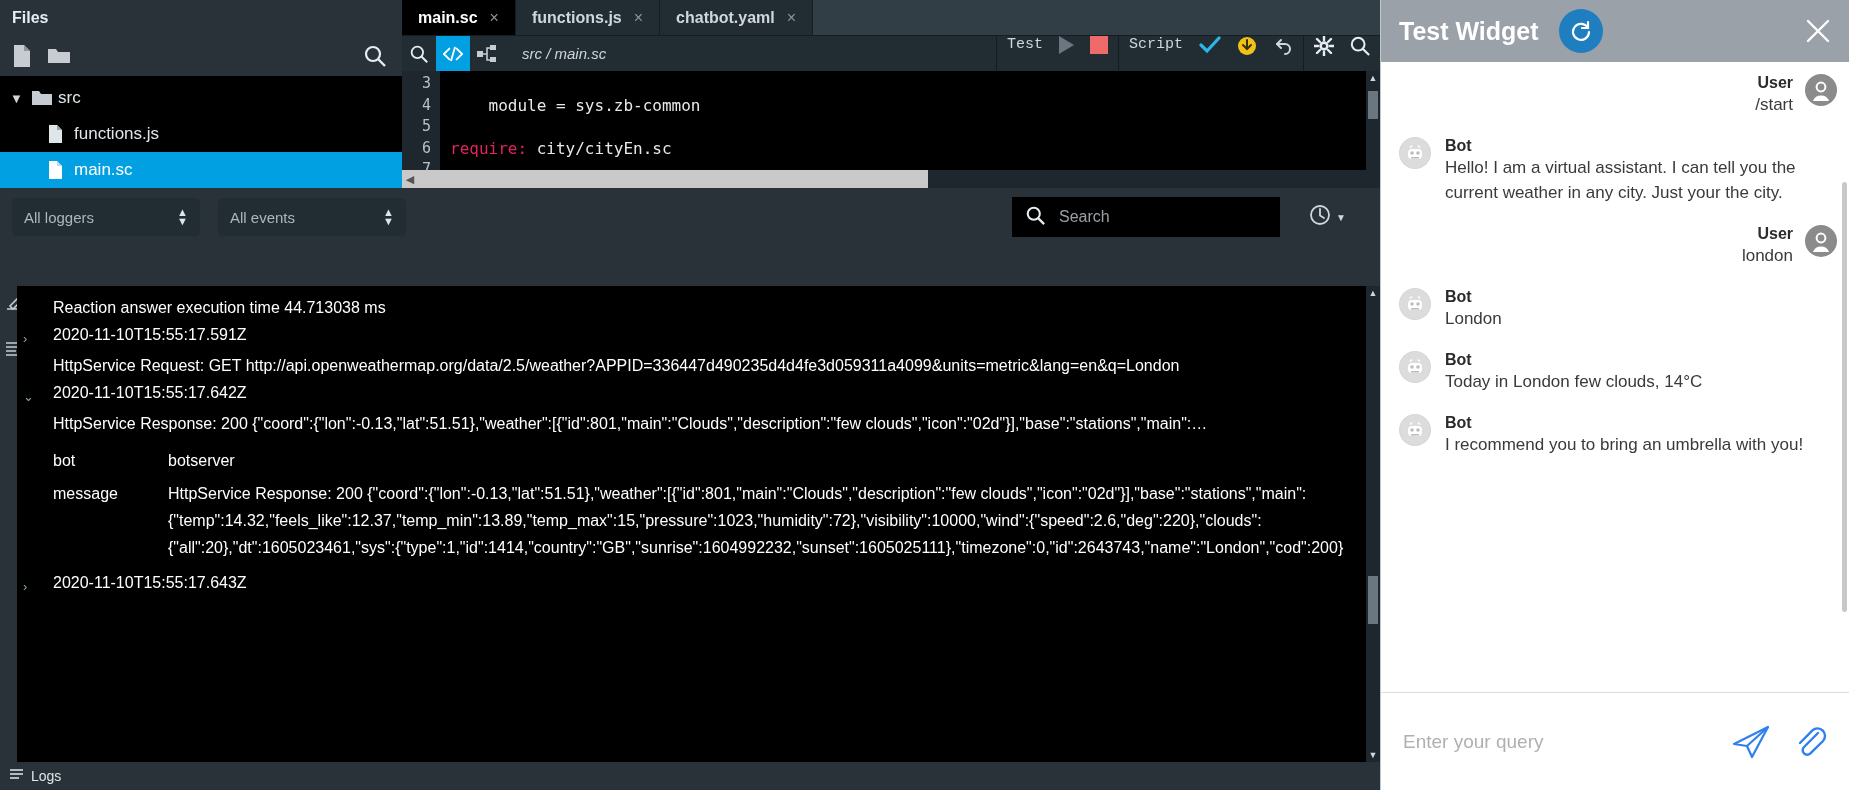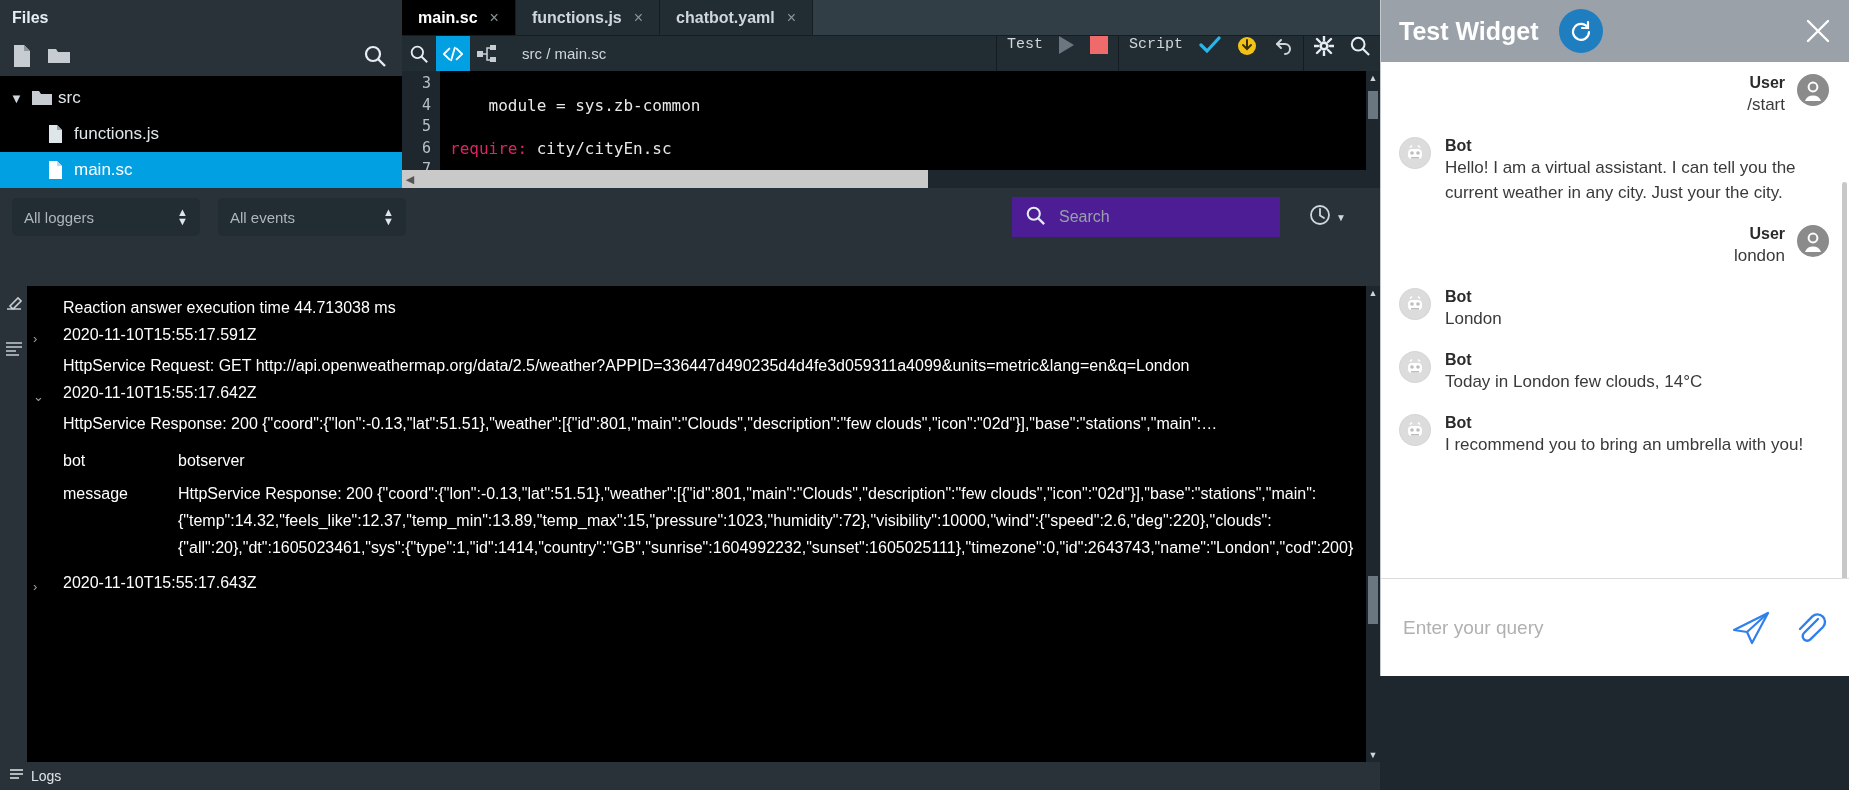--- a/index.html
+++ b/index.html
@@ -55,21 +55,21 @@
   .tab.active { background: #000; color: #ffffff; }
   .tab .x { color: #8b959c; font-size: 16px; font-weight: 400; }
   .tab-spacer { flex: 1; background: #323e46; height: 35px; }
 
   .edtoolbar {
     height: 36px; background: #222c33; display: flex; align-items: center;
     border-top: 1px solid #161d22;
   }
   .edt-btn { width: 34px; height: 36px; display: flex; align-items: center; justify-content: center; color: #cfd6dc; cursor: pointer; }
   .edt-btn.blue { background: #00a0e3; color: #fff; }
-  .breadcrumb { flex: 1; padding-left: 18px; color: #cfd6dc; font-size: 15px; }
+  .breadcrumb { flex: 1; padding-left: 18px; color: #cfd6dc; font-size: 15px; font-style: italic; }
   .edt-group { display: flex; align-items: flex-start; height: 36px; border-left: 1px solid #151c21; padding: 0 10px; gap: 16px; font-family: Liberation Mono, monospace; }
   .edt-label { color: #cfd6dc; font-size: 15px; }
   .tri-play { width: 0; height: 0; border-left: 15px solid #6b7780; border-top: 9px solid transparent; border-bottom: 9px solid transparent; cursor: pointer;}
   .sq-stop { width: 18px; height: 18px; background: #ef6b6b; cursor: pointer; }
 
   .code-area { flex: 1; display: flex; background: #000; position: relative; overflow: hidden; }
   .gutter { width: 38px; background: #1e272e; color: #b9c1c8; font-family: "DejaVu Sans Mono", monospace;
     font-size: 15px; text-align: right; padding: 0 9px 0 0; padding-top: 2px; line-height: 21.5px; }
   .code {
     flex: 1; background: #000; color: #e8e8e8; font-family: "DejaVu Sans Mono", monospace;
@@ -92,29 +92,29 @@
   .logs-hdr-actions span { color: #c6ccd2; cursor: pointer; display:flex;align-items:center; }
 
   .filters { height: 58px; display: flex; align-items: center; padding: 0 12px; gap: 18px; position: relative; }
   .select {
     width: 188px; height: 38px; background: #222c33; border-radius: 5px;
     display: flex; align-items: center; padding: 0 12px; color: #aeb6bd; font-size: 15px;
     cursor: pointer; position: relative;
   }
   .select .updown { position: absolute; right: 12px; font-size: 11px; line-height: 9px; color: #dfe6e9; text-align:center;}
   .searchbox {
-    position: absolute; right: 100px; width: 268px; height: 40px; background: #4c1d95;
+    position: absolute; right: 100px; width: 268px; height: 40px; background: #000000;
     display: flex; align-items: center; padding: 0 14px; gap: 14px; color: #99a1a8; font-size: 16px;
     cursor: text;
   }
   .clockbtn { position: absolute; right: 34px; display: flex; align-items: center; gap: 5px; color: #cfd6dc; cursor: pointer; }
 
   .log-body {
     position: absolute; left: 0; right: 0; top: 98px; bottom: 28px; background: #000;
-    margin-left: 27px; overflow: hidden;
+    margin-left: 17px; overflow: hidden;
   }
   .log-rail { position: absolute; left: 0; top: 98px; bottom: 28px; width: 27px; background: #283238;
     display: flex; flex-direction: column; align-items: center; gap: 26px; padding-top: 10px; }
   .log-rail span { color: #c6ccd2; font-size: 14px; cursor: pointer; }
 
   .log-scroll { position: absolute; inset: 0; padding: 8px 26px 8px 6px; color: #fff;
     font-size: 16px; line-height: 27px; font-family: "Liberation Sans", sans-serif; }
   .log-line { display: flex; align-items: flex-start; }
   .log-arrow { width: 30px; flex: 0 0 30px; color: #9aa3aa; font-size: 13px; padding-top: 4px; cursor: pointer; }
   .log-text { flex: 1; word-break: break-word; }
@@ -123,28 +123,28 @@
   .log-kv .v { flex: 1; word-break: break-word; }
   .logs-vscroll { position: absolute; right: 0; top: 98px; bottom: 28px; width: 14px; background: #1e272e; }
   .logs-vscroll .vthumb { position: absolute; top: 290px; left: 2px; width: 10px; height: 48px; background: #6b7780; }
   .logs-vscroll .up, .logs-vscroll .down { color: #cfd6dc; font-size: 9px; text-align: center; line-height: 14px; height:14px;}
   .logs-vscroll .down { position: absolute; bottom: 0; width: 100%; }
 
   .statusbar { position: absolute; left: 0; right: 0; bottom: 0; height: 28px; background: #283238;
     display: flex; align-items: center; gap: 8px; padding-left: 10px; color: #dfe6e9; font-size: 14px; }
 
   
-  .widget { width: 469px; height: 676px; background: #fff; display: flex; flex-direction: column;
+  .widget { width: 469px; height: 790px; background: #fff; display: flex; flex-direction: column;
     border-left: 1px solid #c3c8cc; }
   .w-header { height: 62px; background: #9aa1a9; display: flex; align-items: center; padding: 0 18px; gap: 20px; }
   .w-title { color: #fff; font-size: 25px; font-weight: 700; }
   .w-refresh { width: 44px; height: 44px; border-radius: 50%; background: #1e7ec0; color: #fff;
     display: flex; align-items: center; justify-content: center; cursor: pointer; }
   .w-close { margin-left: auto; color: #fff; cursor: pointer; display:flex;align-items:center; }
-  .w-body { flex: 1; overflow: hidden; position: relative; padding: 12px 20px 0 18px; }
+  .w-body { flex: 1; overflow: hidden; position: relative; padding: 12px 12px 0 18px; }
   .msg { display: flex; margin-bottom: 20px; }
   .msg .av { width: 32px; height: 32px; border-radius: 50%; background: #d6d6d6; flex: 0 0 32px;
     display: flex; align-items: center; justify-content: center; }
   .msg .av.user { background: #8b8b8b; }
   .msg .body { padding: 0 14px; }
   .msg .who { font-size: 16px; font-weight: 700; color: #2b2b2b; }
   .msg .txt { font-size: 17px; color: #3a3a3a; line-height: 25px; }
   .msg.user { justify-content: flex-end; }
   .msg.user .body { text-align: right; padding-right: 12px; padding-left: 0; }
   .w-scroll { position: absolute; right: 2px; top: 120px; width: 5px; height: 430px; background: #c8c8c8; border-radius: 3px; }

